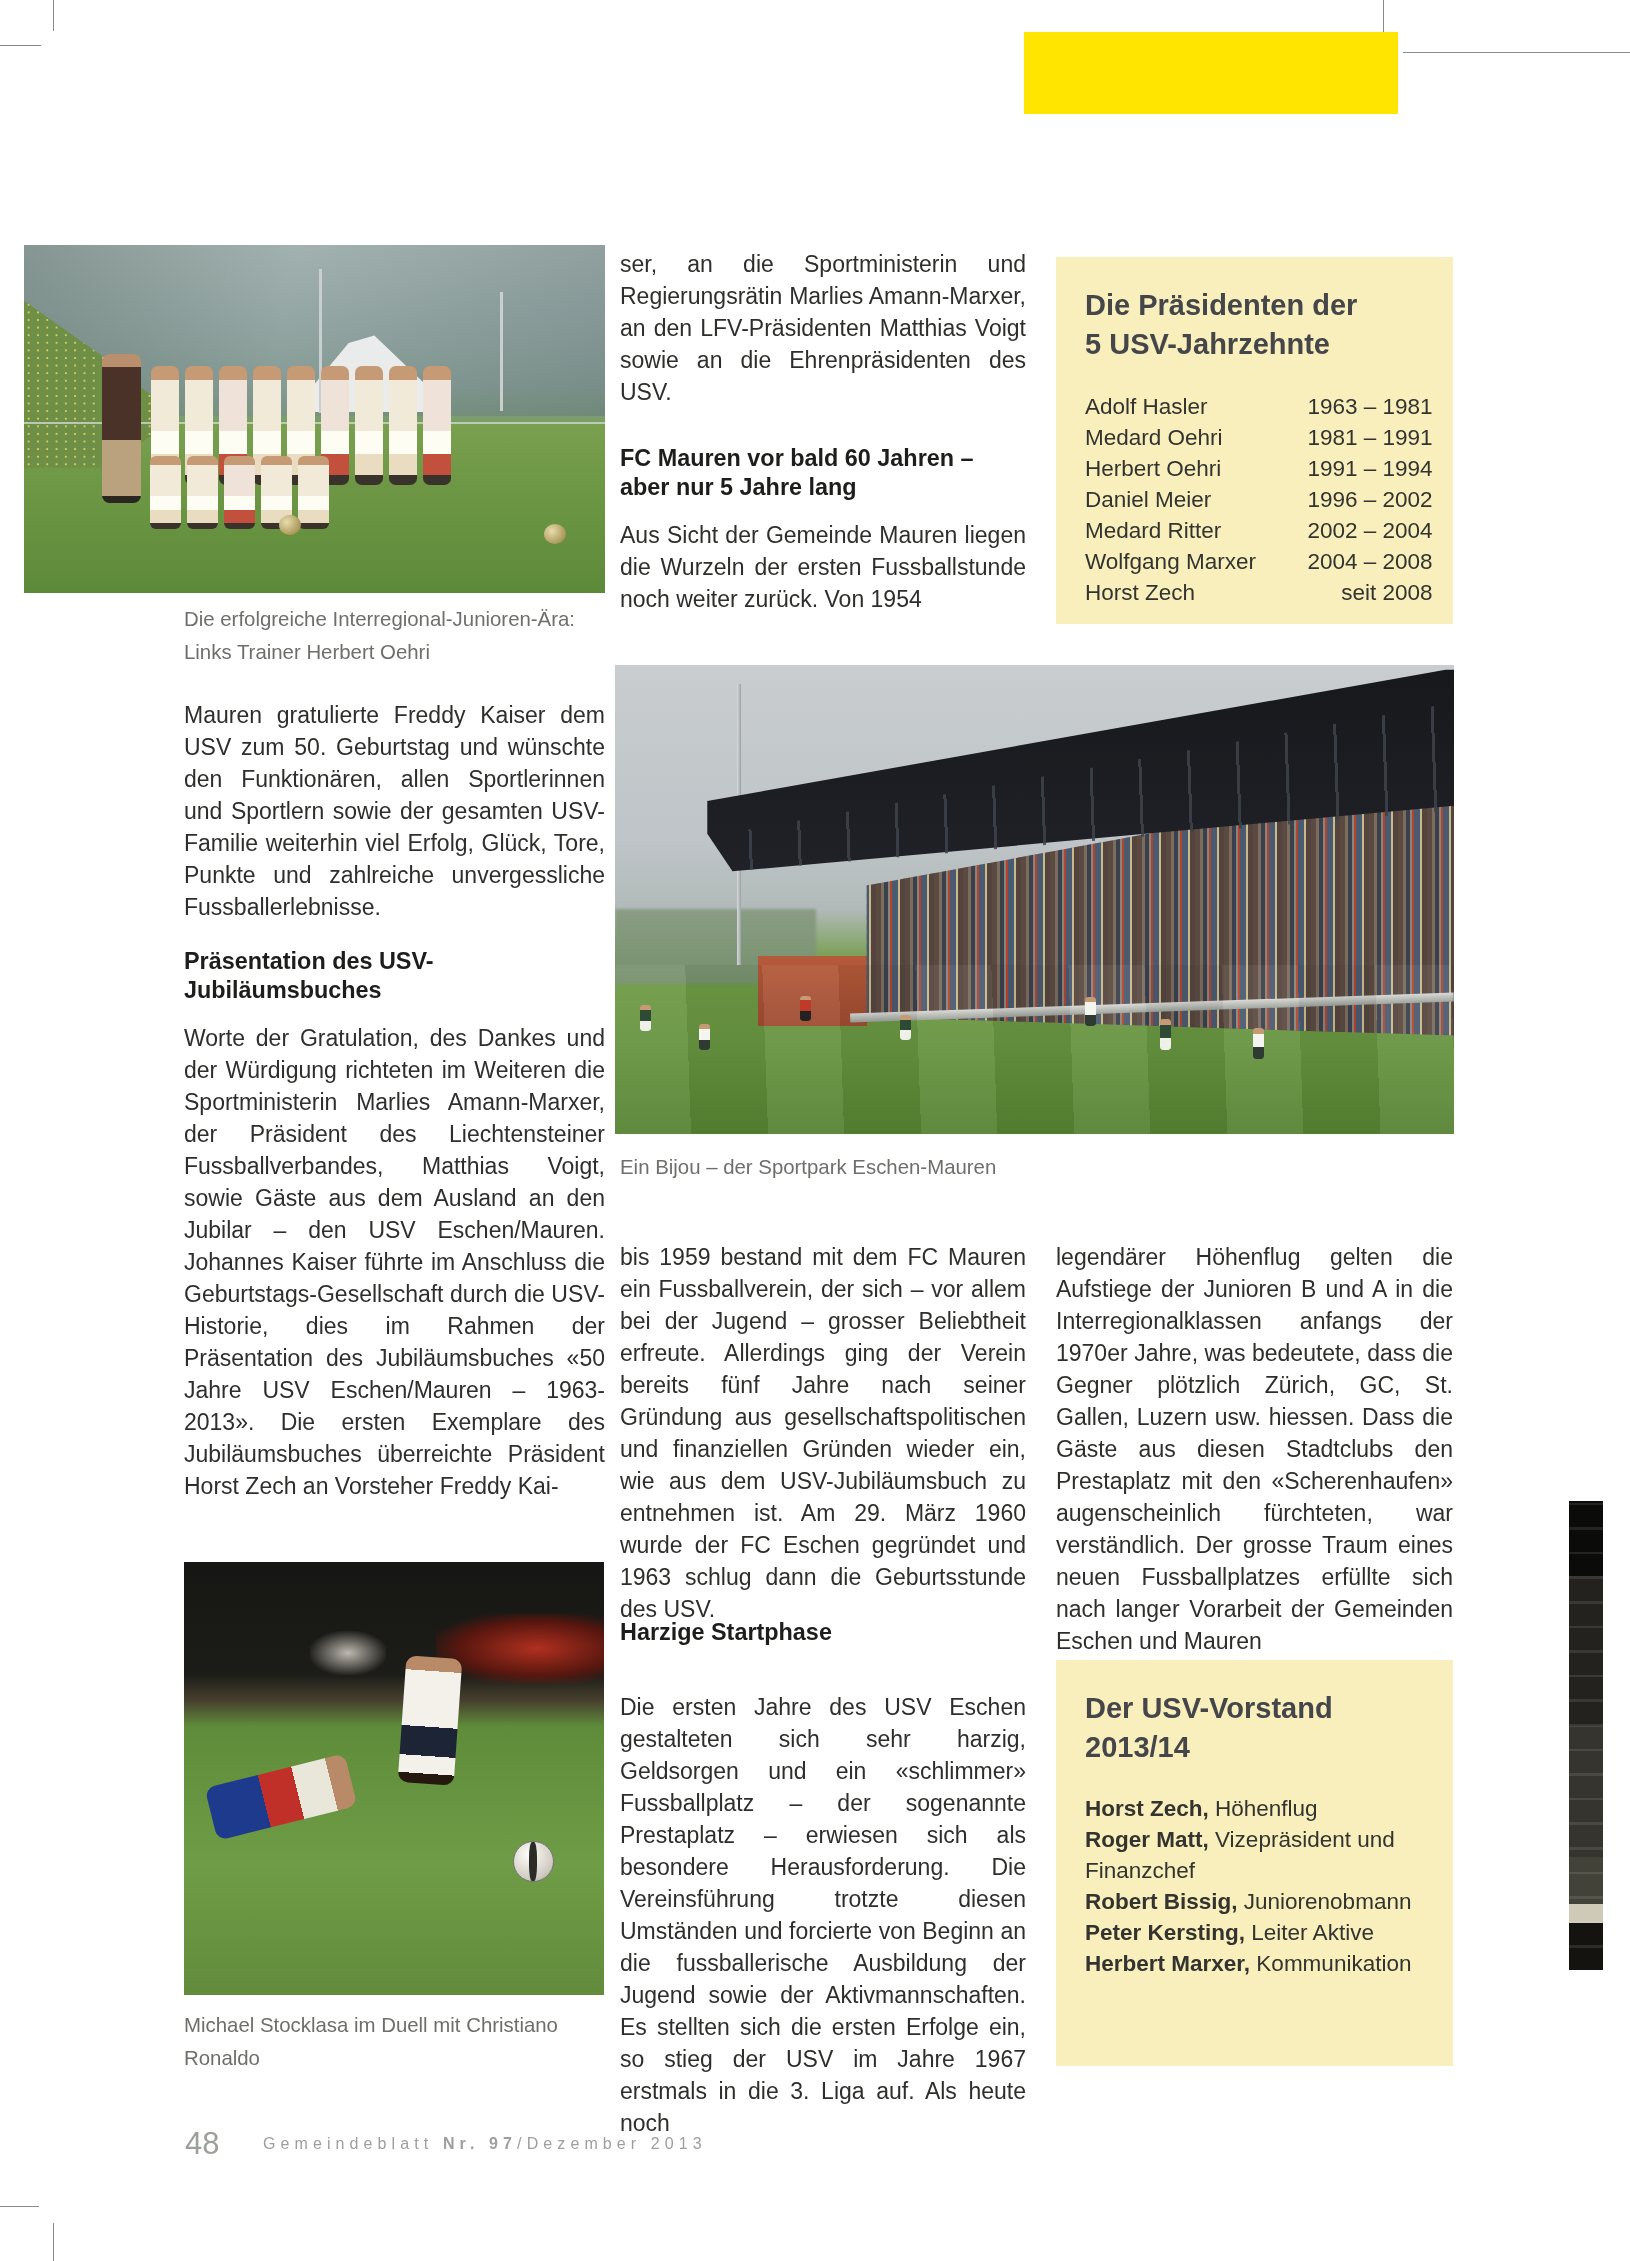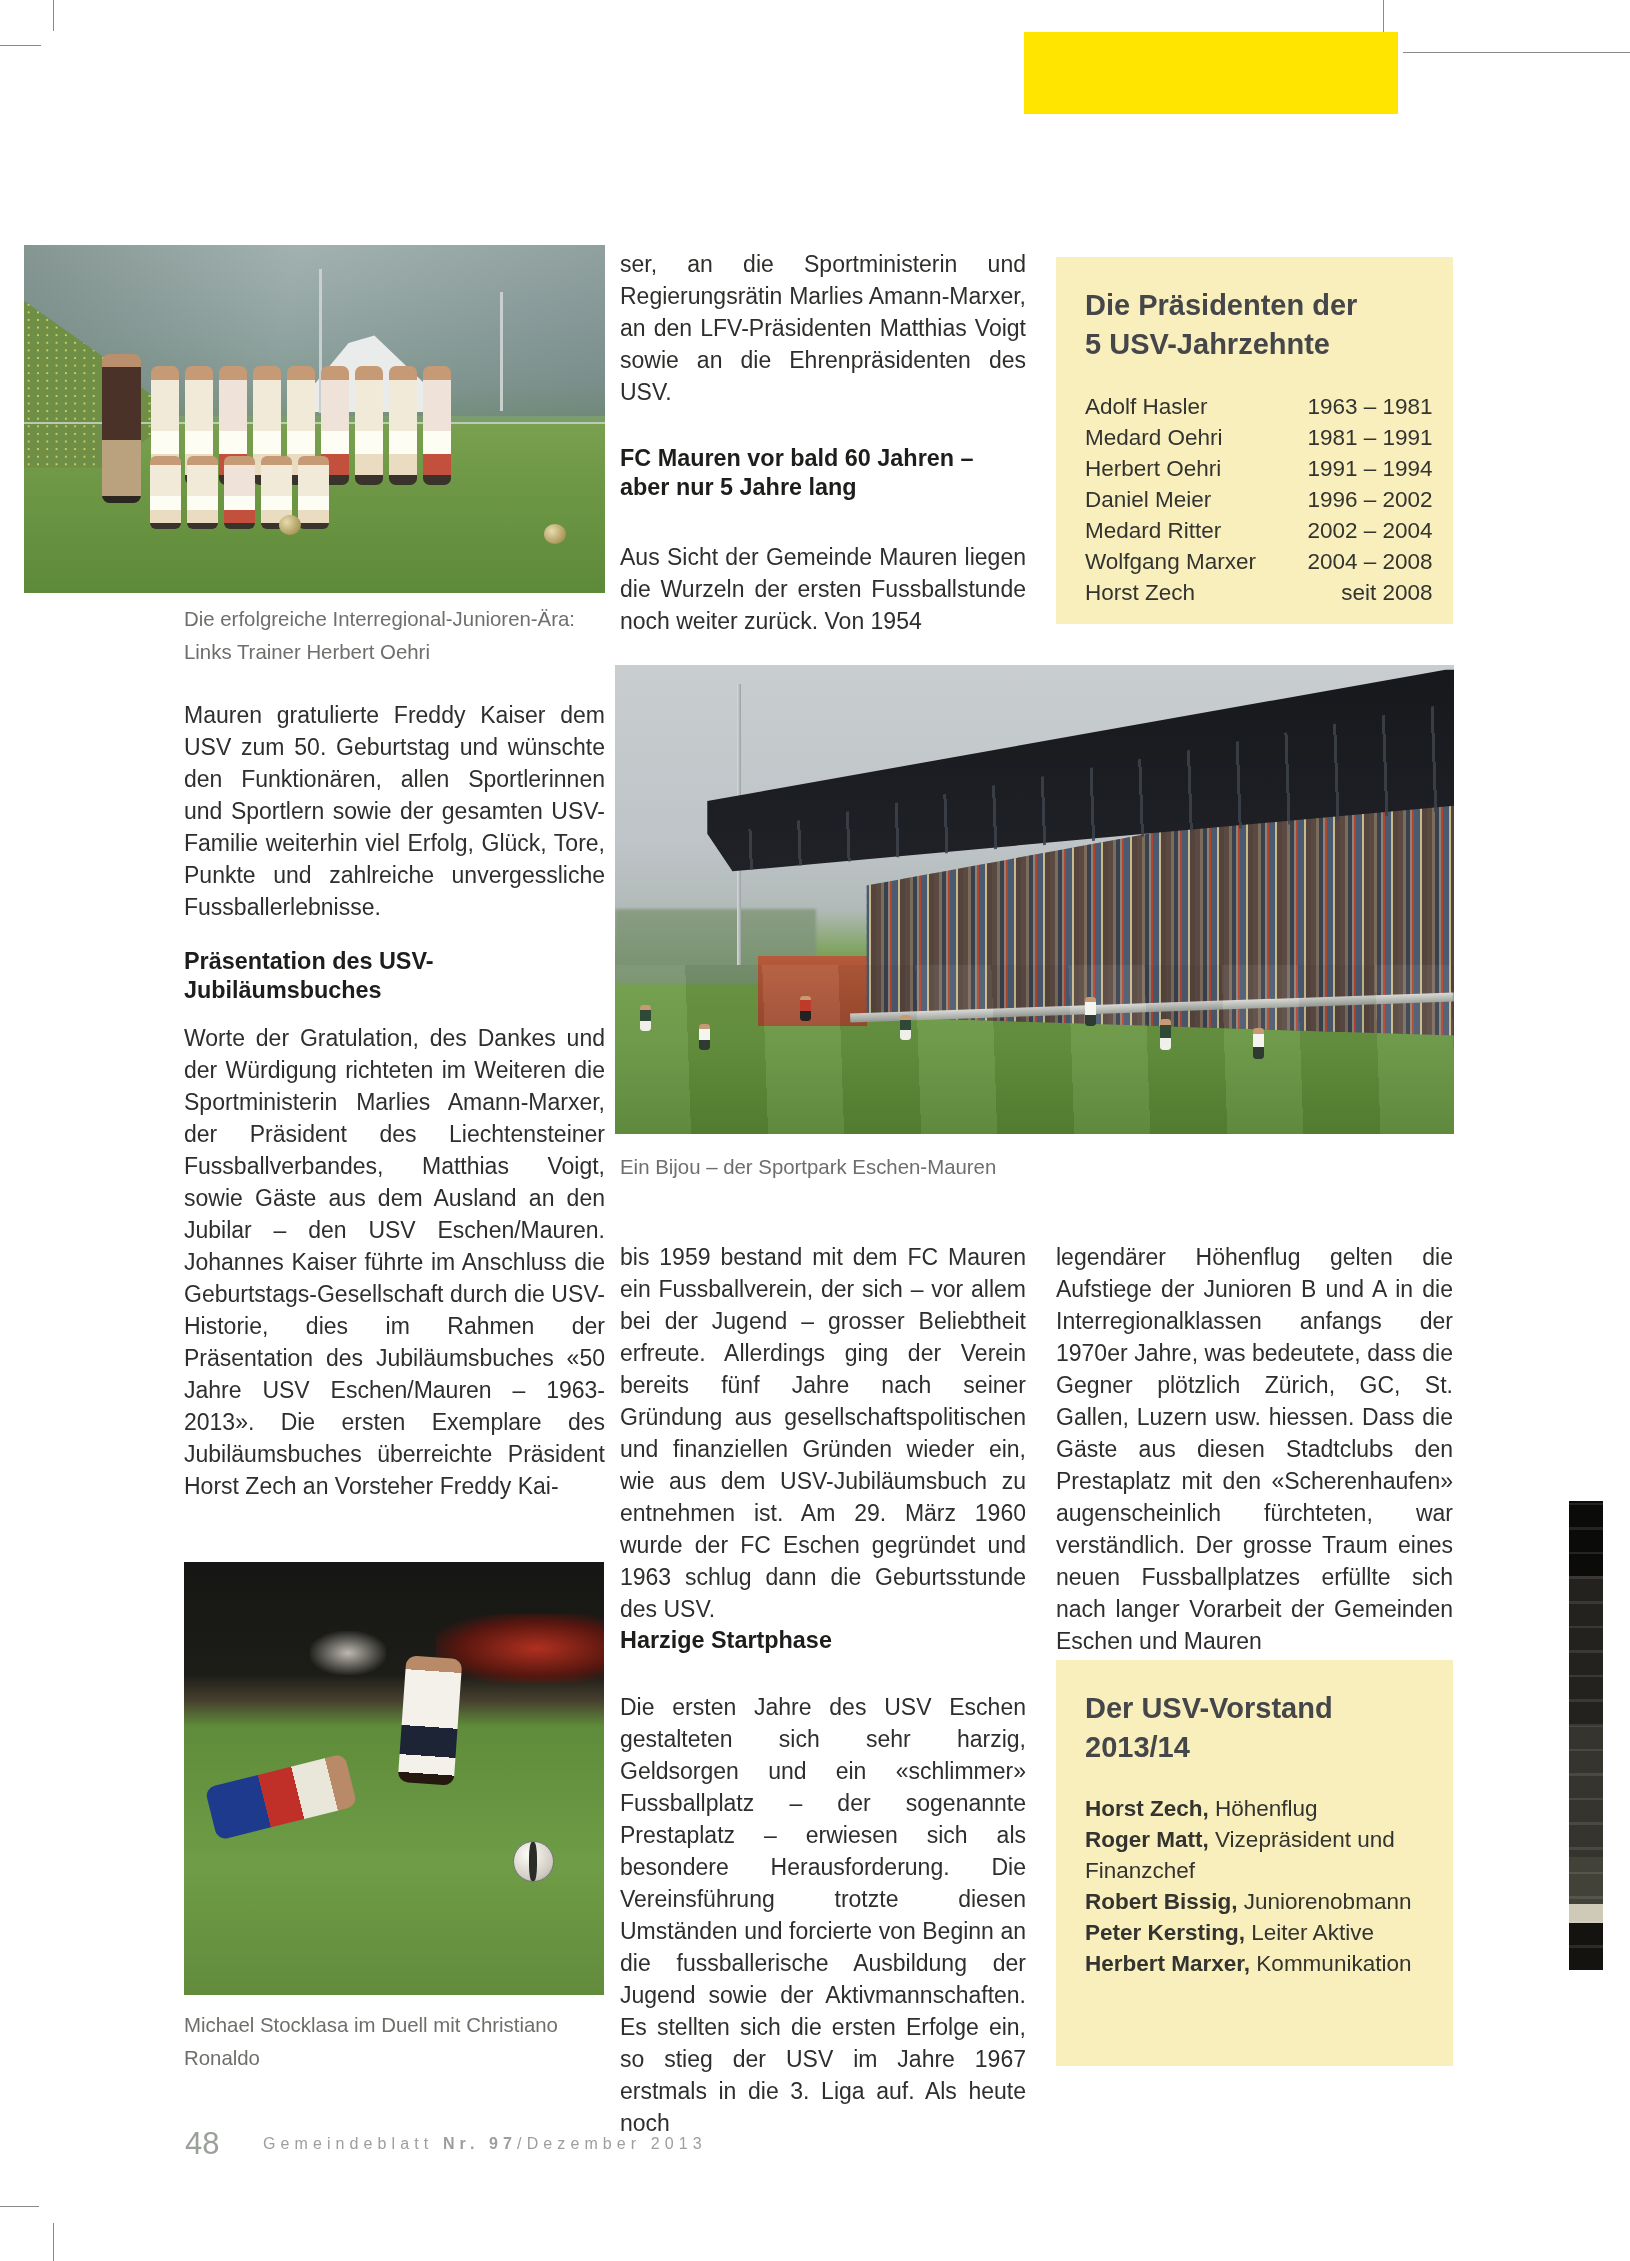--- a/index.html
+++ b/index.html
@@ -158,21 +158,21 @@
         <div class="tp-man" style="width:31px;"></div>
       <div class="tp-man" style="width:31px;"></div>
     </div>
     <div class="tp-ball" style="left:255px;top:270px;"></div>
     <div class="tp-ball" style="left:520px;top:279px;"></div>
   </div>
   <div class="caption" style="left:184px;top:603px;width:425px;">Die erfolgreiche Interregional-Junioren-Ära: Links Trainer Herbert Oehri</div>
 
   <div class="body-text" style="left:620px;top:248px;width:406px;">ser, an die Sportministerin und Regierungsrätin Marlies Amann-Marxer, an den LFV-Präsidenten Matthias Voigt sowie an die Ehrenpräsidenten des USV.</div>
   <div class="col-head" style="left:620px;top:444px;width:374px;">FC Mauren vor bald 60 Jahren – aber nur 5 Jahre lang</div>
-  <div class="body-text" style="left:620px;top:541px;width:406px;">Aus Sicht der Gemeinde Mauren liegen die Wurzeln der ersten Fussballstunde noch weiter zurück. Von 1954</div>
+  <div class="body-text" style="left:620px;top:519px;width:406px;">Aus Sicht der Gemeinde Mauren liegen die Wurzeln der ersten Fussballstunde noch weiter zurück. Von 1954</div>
 
   <div class="info-box" style="top:257px;height:367px;">
     <div class="box-title">Die Präsidenten der 5 USV-Jahrzehnte</div>
     <div class="pres-list">
       <div class="pres-row">
         <span>Adolf Hasler</span>
           <span>1963 – 1981</span>
         </div>
       <div class="pres-row">
         <span>Medard Oehri</span>
@@ -218,21 +218,21 @@
     <div class="sp-player" style="left:10%;bottom:18%;"></div>
     <div class="sp-player ref" style="left:22%;bottom:24%;"></div>
     <div class="sp-player dark" style="left:34%;bottom:20%;"></div>
     <div class="sp-player" style="left:56%;bottom:23%;height:29px;"></div>
     <div class="sp-player dark" style="left:65%;bottom:18%;height:31px;"></div>
     <div class="sp-player" style="left:76%;bottom:16%;height:31px;"></div>
   </div>
   <div class="caption" style="left:620px;top:1151px;width:543px;">Ein Bijou – der Sportpark Eschen-Mauren</div>
 
   <div class="body-text" style="left:620px;top:1241px;width:406px;">bis 1959 bestand mit dem FC Mauren ein Fussballverein, der sich – vor allem bei der Jugend – grosser Beliebtheit erfreute. Allerdings ging der Verein bereits fünf Jahre nach seiner Gründung aus gesellschaftspolitischen und finanziellen Gründen wieder ein, wie aus dem USV-Jubiläumsbuch zu entnehmen ist. Am 29. März 1960 wurde der FC Eschen gegründet und 1963 schlug dann die Geburtsstunde des USV.</div>
-  <div class="col-head" style="left:620px;top:1618px;width:374px;margin-top:8px;">Harzige Startphase</div>
+  <div class="col-head" style="left:620px;top:1618px;width:374px;">Harzige Startphase</div>
   <div class="body-text" style="left:620px;top:1691px;width:406px;">Die ersten Jahre des USV Eschen gestalteten sich sehr harzig, Geldsorgen und ein «schlimmer» Fussballplatz – der sogenannte Prestaplatz – erwiesen sich als besondere Herausforderung. Die Vereinsführung trotzte diesen Umständen und forcierte von Beginn an die fussballerische Ausbildung der Jugend sowie der Aktivmannschaften. Es stellten sich die ersten Erfolge ein, so stieg der USV  im Jahre 1967 erstmals in die 3. Liga auf. Als heute noch</div>
 
   <div class="body-text" style="left:1056px;top:1241px;width:397px;">legendärer Höhenflug gelten die Aufstiege der Junioren B und A in die Interregionalklassen anfangs der 1970er Jahre, was bedeutete, dass die Gegner plötzlich Zürich, GC, St. Gallen, Luzern usw. hiessen. Dass die Gäste aus diesen Stadtclubs den Prestaplatz mit den «Scherenhaufen» augenscheinlich fürchteten, war verständlich. Der grosse Traum eines neuen Fussballplatzes erfüllte sich nach langer Vorarbeit der Gemeinden Eschen und Mauren</div>
 
   <div class="info-box" style="top:1660px;height:406px;">
     <div class="box-title">Der USV-Vorstand 2013/14</div>
     <div class="board-list">
       <div>
         <span class="bold">Horst Zech,</span>
         <span>Höhenflug</span></div>

